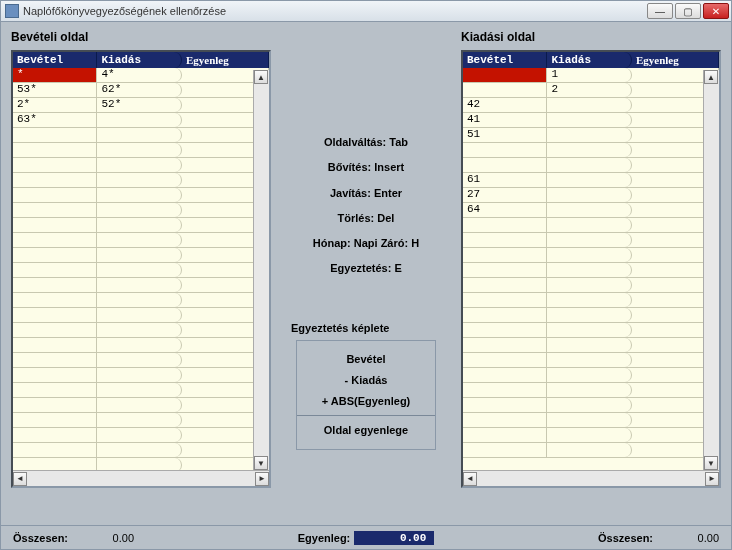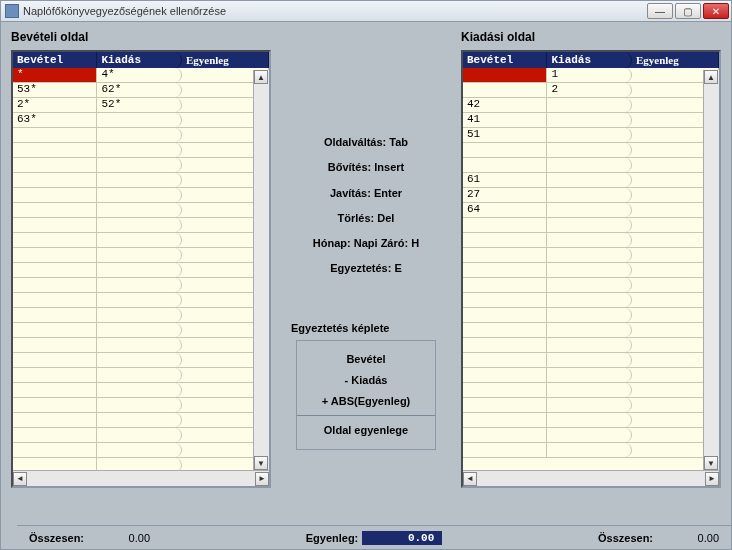--- a/index.html
+++ b/index.html
@@ -138,21 +138,20 @@
     align-self:center;
   }
   .formula-box hr{ border:none; border-top:1px solid #7a8898; margin:4px -10px; }
   .footer {
     height:24px;
     background:#b8c0c8;
     border-top:1px solid #8a98a8;
     display:flex;align-items:center;
     padding:0 12px;
     font-weight:bold;
-    margin-left:16px;
   }
   .footer .sp { flex:1; }
   .footer .val { font-weight:normal; margin-left:6px; min-width:60px; text-align:right; display:inline-block;}
   .footer .balance-box {
     background:#1a2a6c;color:#fff;
     padding:1px 8px; margin-left:4px;
     font-family:"Courier New",monospace; font-weight:bold;
     min-width:80px; text-align:right; display:inline-block;
   }
 </style>

